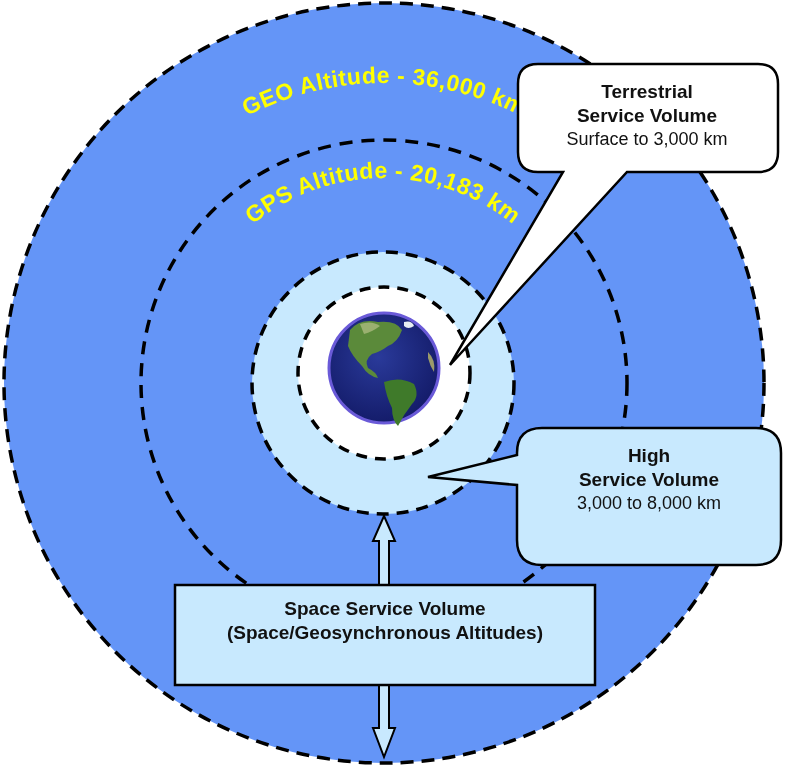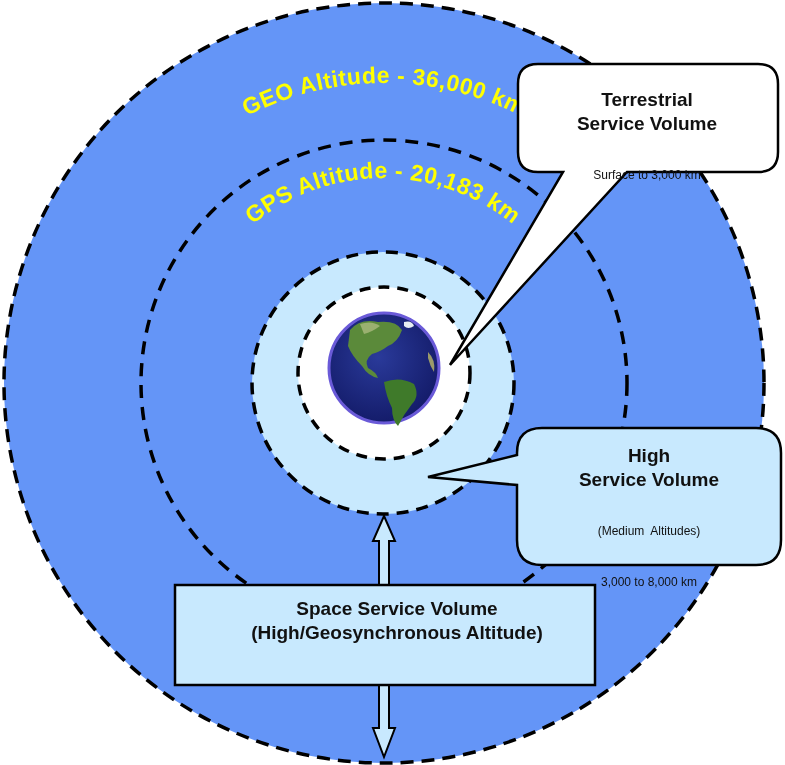--- a/index.html
+++ b/index.html
@@ -5,24 +5,24 @@
   html, body { margin: 0; padding: 0; background: #ffffff; }
   body { width: 785px; height: 765px; position: relative; overflow: hidden;
          font-family: "Liberation Sans", sans-serif; }
   #diagram { position: absolute; left: 0; top: 0; }
   .lbl { font-family: "Liberation Sans", sans-serif; }
   .callout {
     position: absolute; box-sizing: border-box; text-align: center;
     color: #111; font-family: "Liberation Sans", sans-serif;
   }
   .callout .t { font-weight: bold; font-size: 19px; line-height: 24px; display: block; }
-  .callout .s { font-size: 12px; line-height: 23px; display: block; margin-top: 28px; }
-  #terrestrial-text { left: 520px; top: 88px; width: 254px; }
+  .callout .s { font-size: 18px; line-height: 23px; display: block; }
+  #terrestrial-text { left: 520px; top: 80px; width: 254px; }
   #space-medium-text { left: 519px; top: 444px; width: 260px; }
-  #space-high-text { left: 189px; top: 597px; width: 416px; }
+  #space-high-text { left: 177px; top: 597px; width: 416px; }
 </style>
 </head>
 <body>
 
 <svg id="diagram" width="785" height="765" viewBox="0 0 785 765" xmlns="http://www.w3.org/2000/svg">
   <defs>
     <radialGradient id="oceanGrad" cx="45%" cy="40%" r="60%">
       <stop offset="0%" stop-color="#2a3a9a"></stop>
       <stop offset="100%" stop-color="#141c6a"></stop>
     </radialGradient>
@@ -70,20 +70,19 @@
 
 <div id="terrestrial-text" class="callout">
   <span class="t">Terrestrial</span>
   <span class="t">Service Volume</span>
   <span class="s">Surface to 3,000 km</span>
 </div>
 
 <div id="space-medium-text" class="callout">
   <span class="t">High</span>
   <span class="t">Service Volume</span>
-  <span class="s" style="white-space:pre;">(Medium  Altitudes)</span>
   <span class="s">3,000 to 8,000 km</span>
 </div>
 
 <div id="space-high-text" class="callout">
   <span class="t">Space Service Volume</span>
-  <span class="t">(High/Geosynchronous Altitude)</span>
+  <span class="t">(Space/Geosynchronous Altitudes)</span>
 </div>
 
 </body></html>

